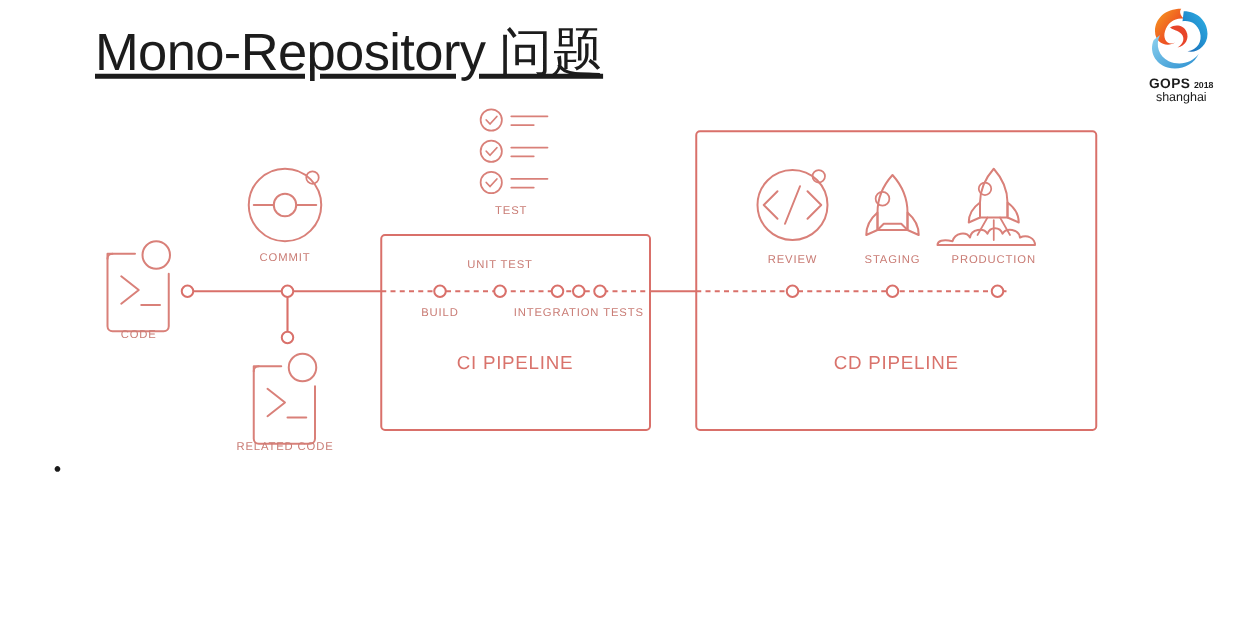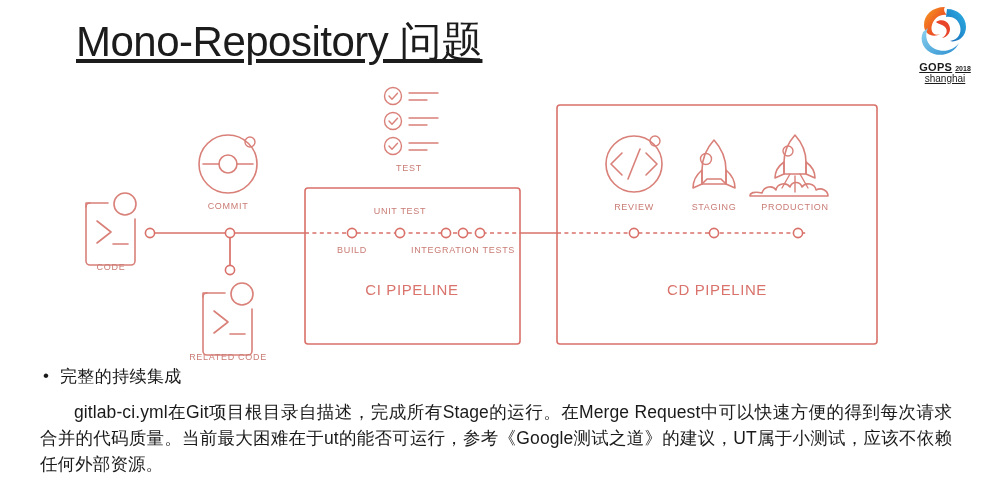--- a/index.html
+++ b/index.html
@@ -30,21 +30,20 @@
   }
 
   
   #logo-wrap {
     position: absolute;
     right: 12px;
     top: 4px;
     width: 86px;
     height: 82px;
     text-align: center;
-    text-decoration: underline;
   }
   #logo-mark { display:block; margin: 0 auto; }
   .logo-text-row {
     display: flex;
     align-items: baseline;
     justify-content: center;
     gap: 3px;
     margin-top: -1px;
   }
   #logo-gops {
@@ -304,16 +303,14 @@
 
   <text class="dg-label-big" x="412" y="217">CI PIPELINE</text>
   <text class="dg-label-big" x="717" y="217">CD PIPELINE</text>
 
 </svg>
 </div>
 
 <div id="body-copy">
   <div id="bullet-row">
     <span id="bullet-dot">•</span>
-    <span id="bullet-text">完整的持续集成</span>
   </div>
-  <p id="paragraph">gitlab-ci.yml在Git项目根目录自描述，完成所有Stage的运行。在Merge Request中可以快速方便的得到每次请求合并的代码质量。当前最大困难在于ut的能否可运行，参考《Google测试之道》的建议，UT属于小测试，应该不依赖任何外部资源。</p>
 </div>
 
 </body></html>

